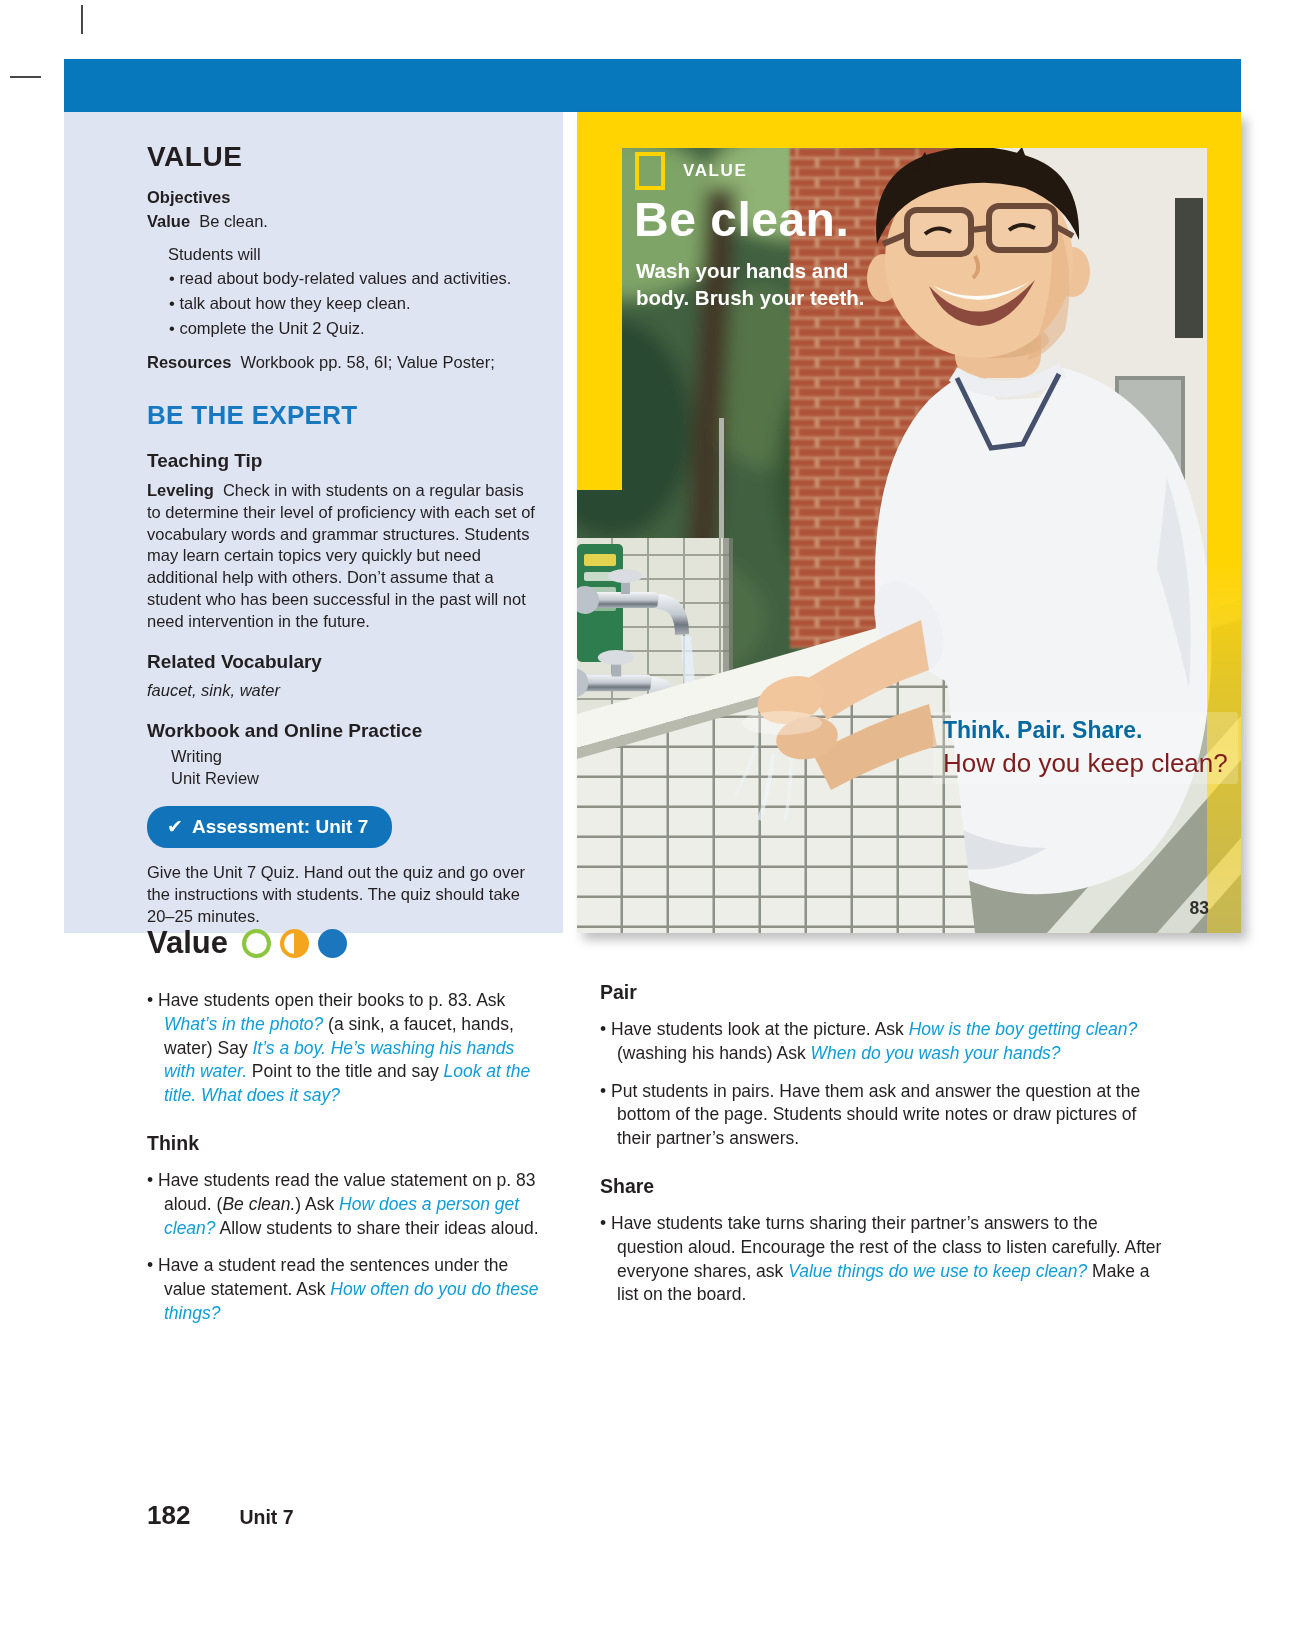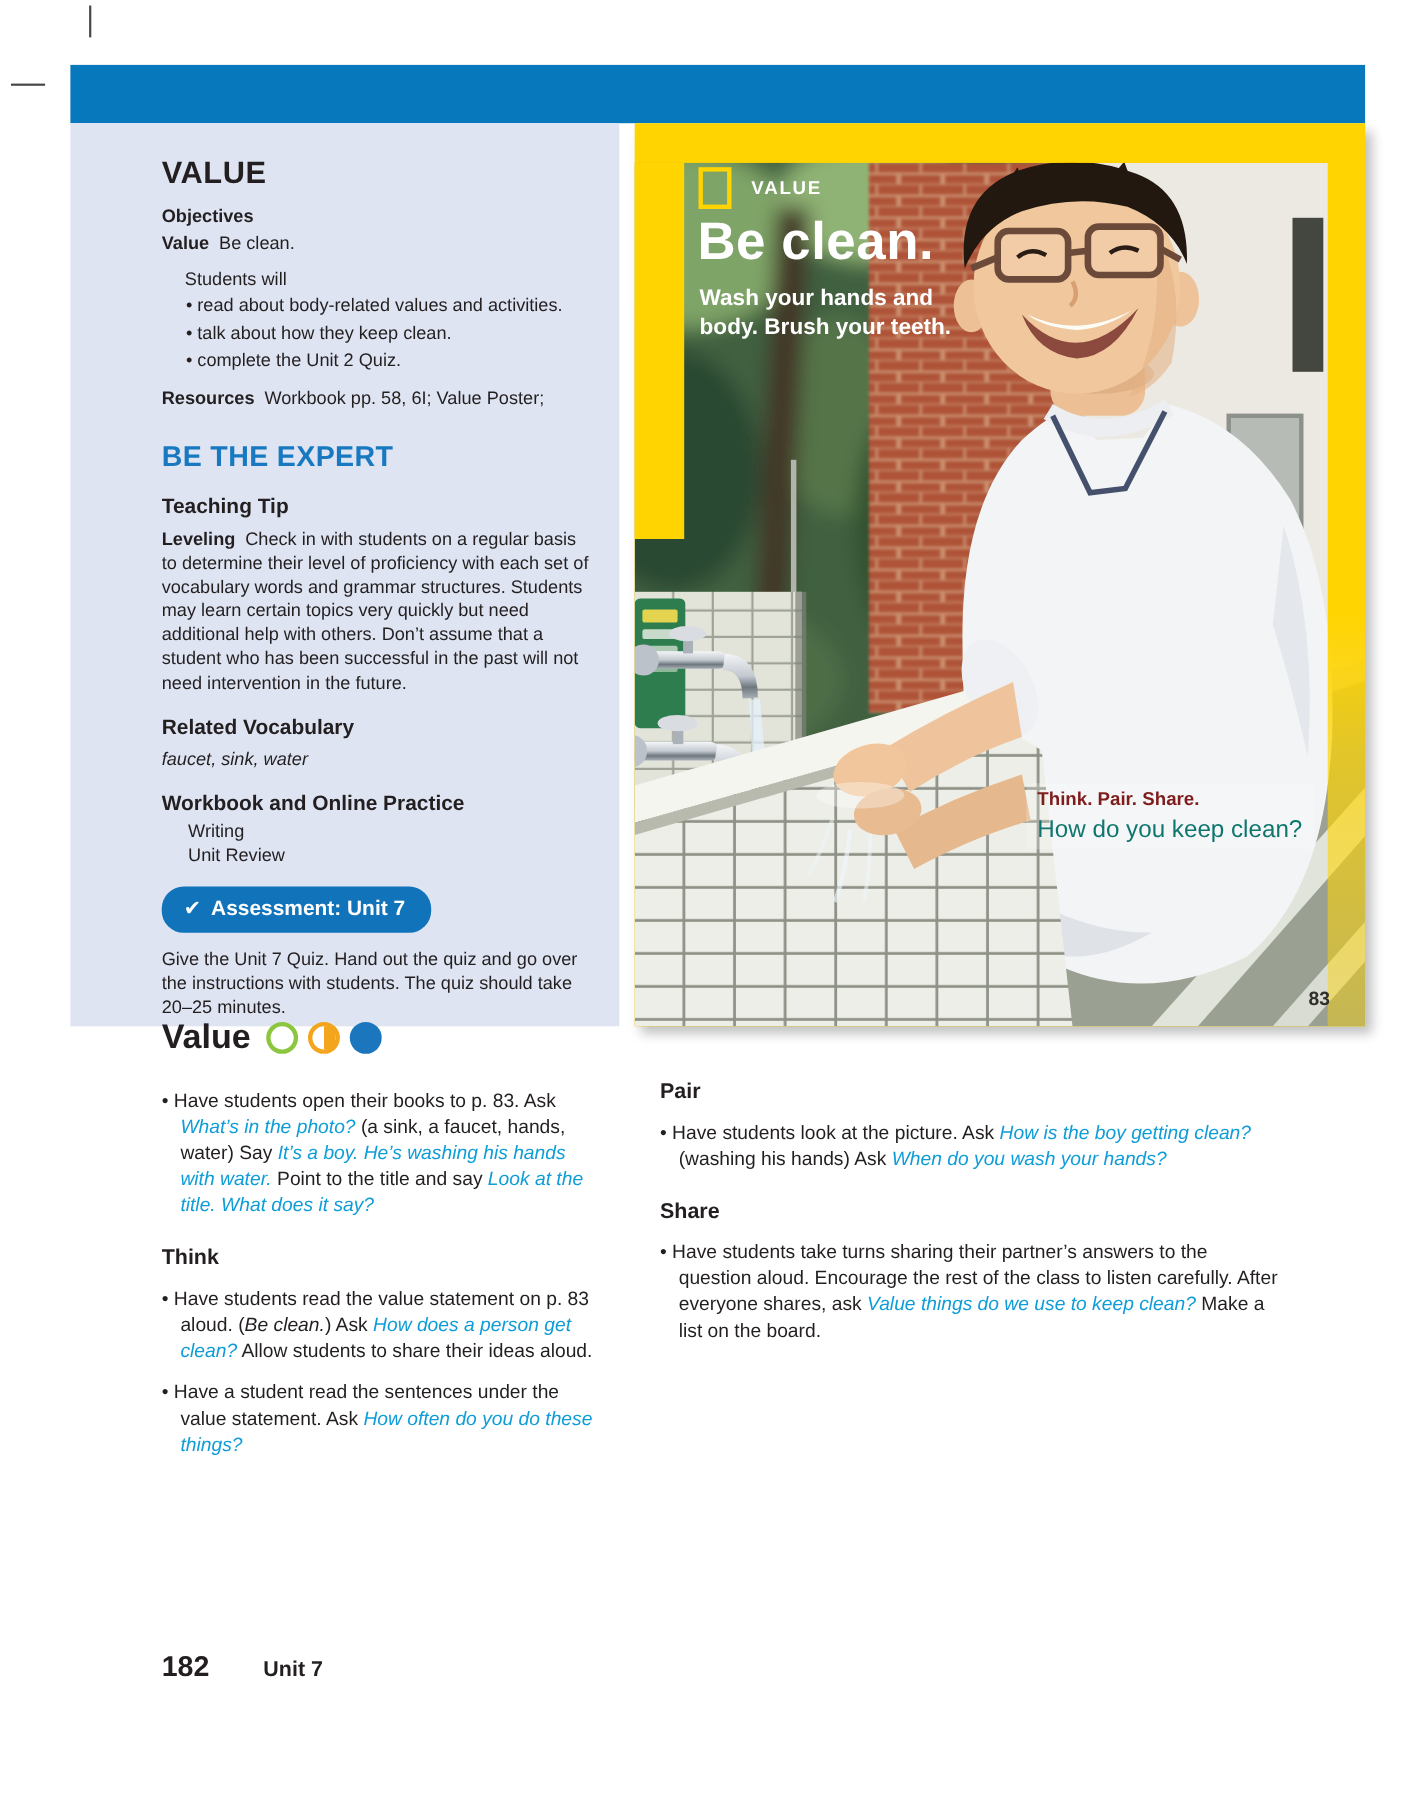--- a/index.html
+++ b/index.html
@@ -52,22 +52,22 @@
     position:absolute;right:0;top:36px;width:34px;height:785px;
     background:linear-gradient(180deg, var(--page-yellow,#ffd400) 0%, var(--page-yellow,#ffd400) 52%,
       rgba(255,212,0,0.72) 68%, rgba(255,212,0,0.42) 100%);
   }
   .kicker-row{position:absolute;left:58px;top:40px;display:flex;align-items:center;}
   .ng-logo{width:22px;height:30px;border:4px solid var(--page-yellow,#ffd400);background:transparent;}
   .kicker{color:#fff;font-weight:bold;font-size:17px;letter-spacing:1.6px;margin-left:18px;}
   .sp-title{position:absolute;left:57px;top:80px;color:#fff;font-weight:bold;font-size:48px;letter-spacing:.5px;}
   .sp-sub{position:absolute;left:59px;top:146px;color:#fff;font-weight:bold;font-size:20.5px;line-height:1.3;}
   .tps{position:absolute;left:356px;top:600px;padding:5px 10px;background:rgba(255,255,255,0.22);border-radius:3px;}
-  .tps-h{font-weight:bold;font-size:17px;color:#7f1d1d;}
-  .tps-q{font-size:22px;color:#0f766e;margin-top:4px;}
+  .tps-h{font-weight:bold;font-size:23px;color:#0369a1;}
+  .tps-q{font-size:26px;color:#7f1d1d;margin-top:4px;}
   .sp-num{position:absolute;right:32px;bottom:14px;font-weight:bold;font-size:17.5px;color:#32302b;}
 
   
   .lesson{position:absolute;left:147px;top:925px;width:1018px;}
   .lesson-head{display:flex;align-items:center;}
   .lesson-head h2{font-size:31px;font-weight:bold;margin:0 14px 0 0;}
   .circ{width:29px;height:29px;border-radius:50%;box-sizing:border-box;margin-right:9px;}
   .c-green{border:4.5px solid var(--circle-green,#8cc63f);background:#fff;}
   .c-half{border:4px solid var(--circle-orange,#f3a51d);
     background:linear-gradient(90deg,#fff 0 50%, var(--circle-orange,#f3a51d) 50% 100%);}
@@ -302,20 +302,21 @@
     <div class="cols">
       <div class="col-l">
         <div class="b"><span>Have students open their books to p. 83. Ask </span><span class="run-q">What’s in the photo?</span><span> (a sink, a faucet, hands, water) Say </span><span class="run-q">It’s a boy. He’s washing his hands with water.</span><span> Point to the title and say </span><span class="run-q">Look at the title. What does it say?</span></div>
         <div class="sec-h">Think</div>
         <div class="b"><span>Have students read the value statement on p. 83 aloud. (</span><span class="run-i">Be clean.</span><span>) Ask </span><span class="run-q">How does a person get clean?</span><span> Allow students to share their ideas aloud.</span></div>
         <div class="b"><span>Have a student read the sentences under the value statement. Ask </span><span class="run-q">How often do you do these things?</span></div>
       </div>
       <div class="col-r">
         <div class="sec-h first">Pair</div>
         <div class="b"><span>Have students look at the picture. Ask </span><span class="run-q">How is the boy getting clean?</span><span> (washing his hands) Ask </span><span class="run-q">When do you wash your hands?</span></div>
+        <div class="b"><span>Put students in pairs. Have them ask and answer the question at the bottom of the page. Students should write notes or draw pictures of their partner’s answers.</span></div>
         <div class="sec-h">Share</div>
         <div class="b"><span>Have students take turns sharing their partner’s answers to the question aloud. Encourage the rest of the class to listen carefully. After everyone shares, ask </span><span class="run-q">Value things do we use to keep clean?</span><span> Make a list on the board.</span></div>
       </div>
     </div>
   </div>
 
   <div class="footer">
     <span class="num">182</span>
     <span class="unit">Unit 7</span>
   </div>

